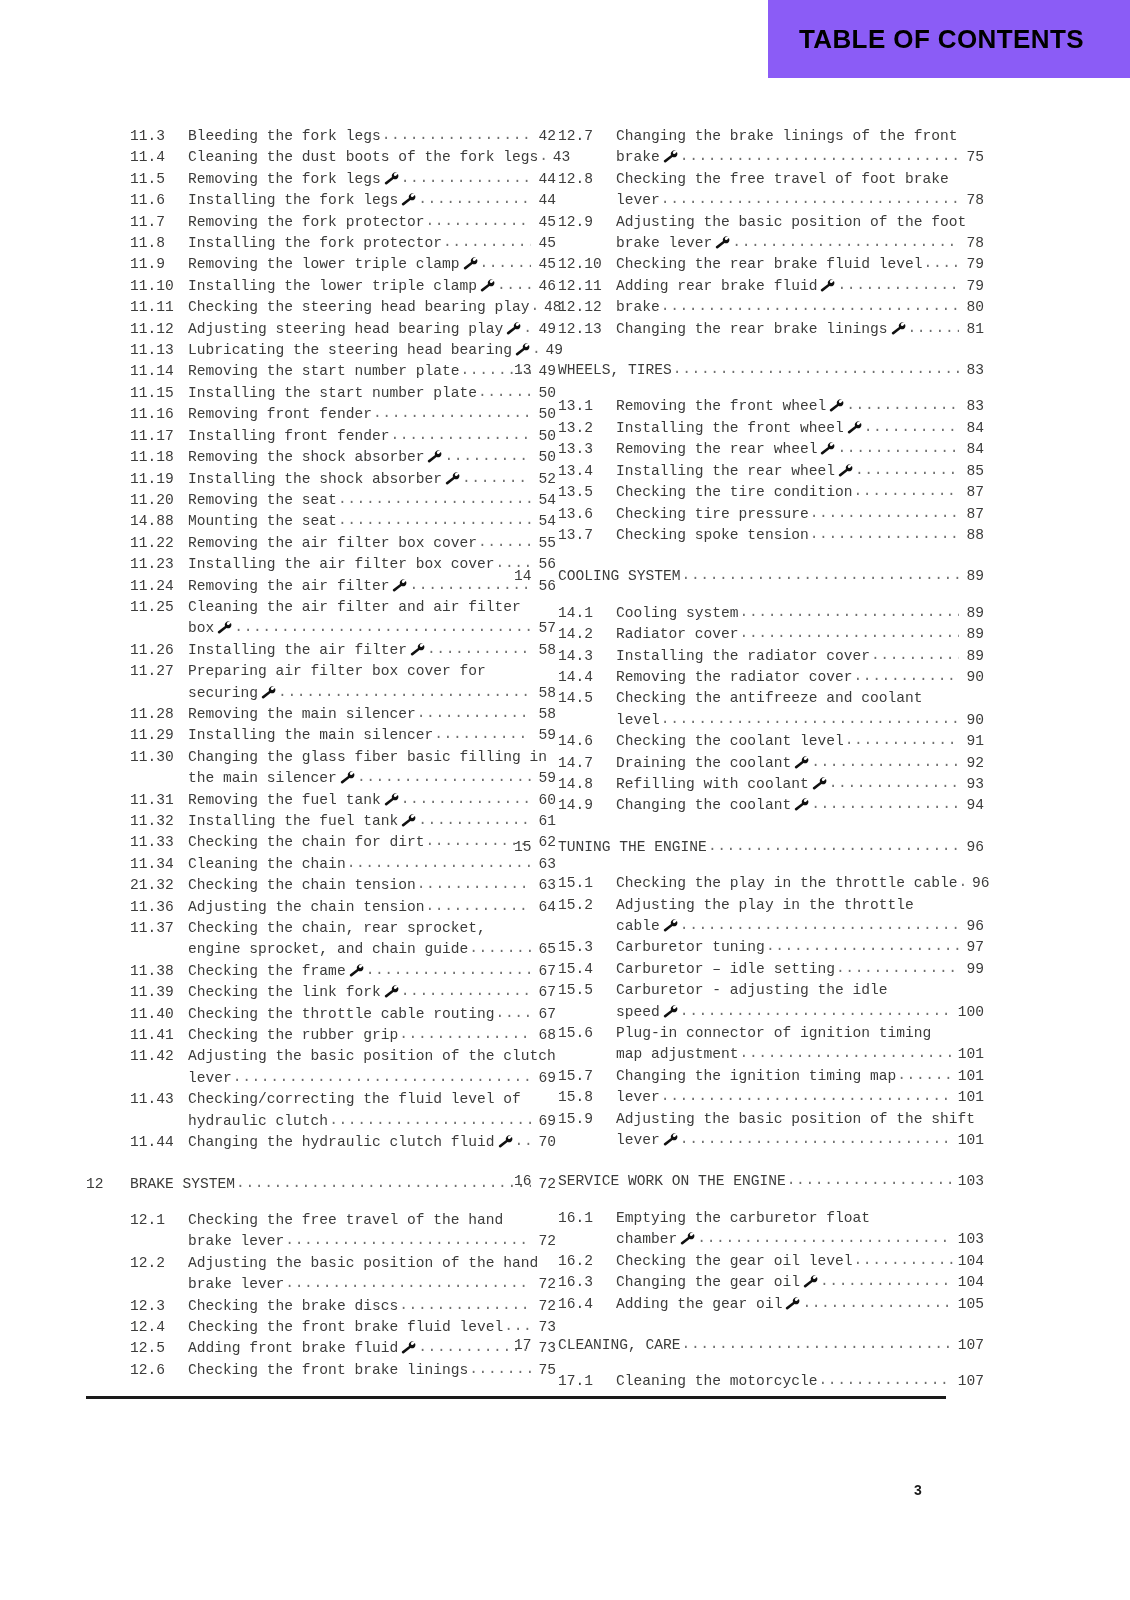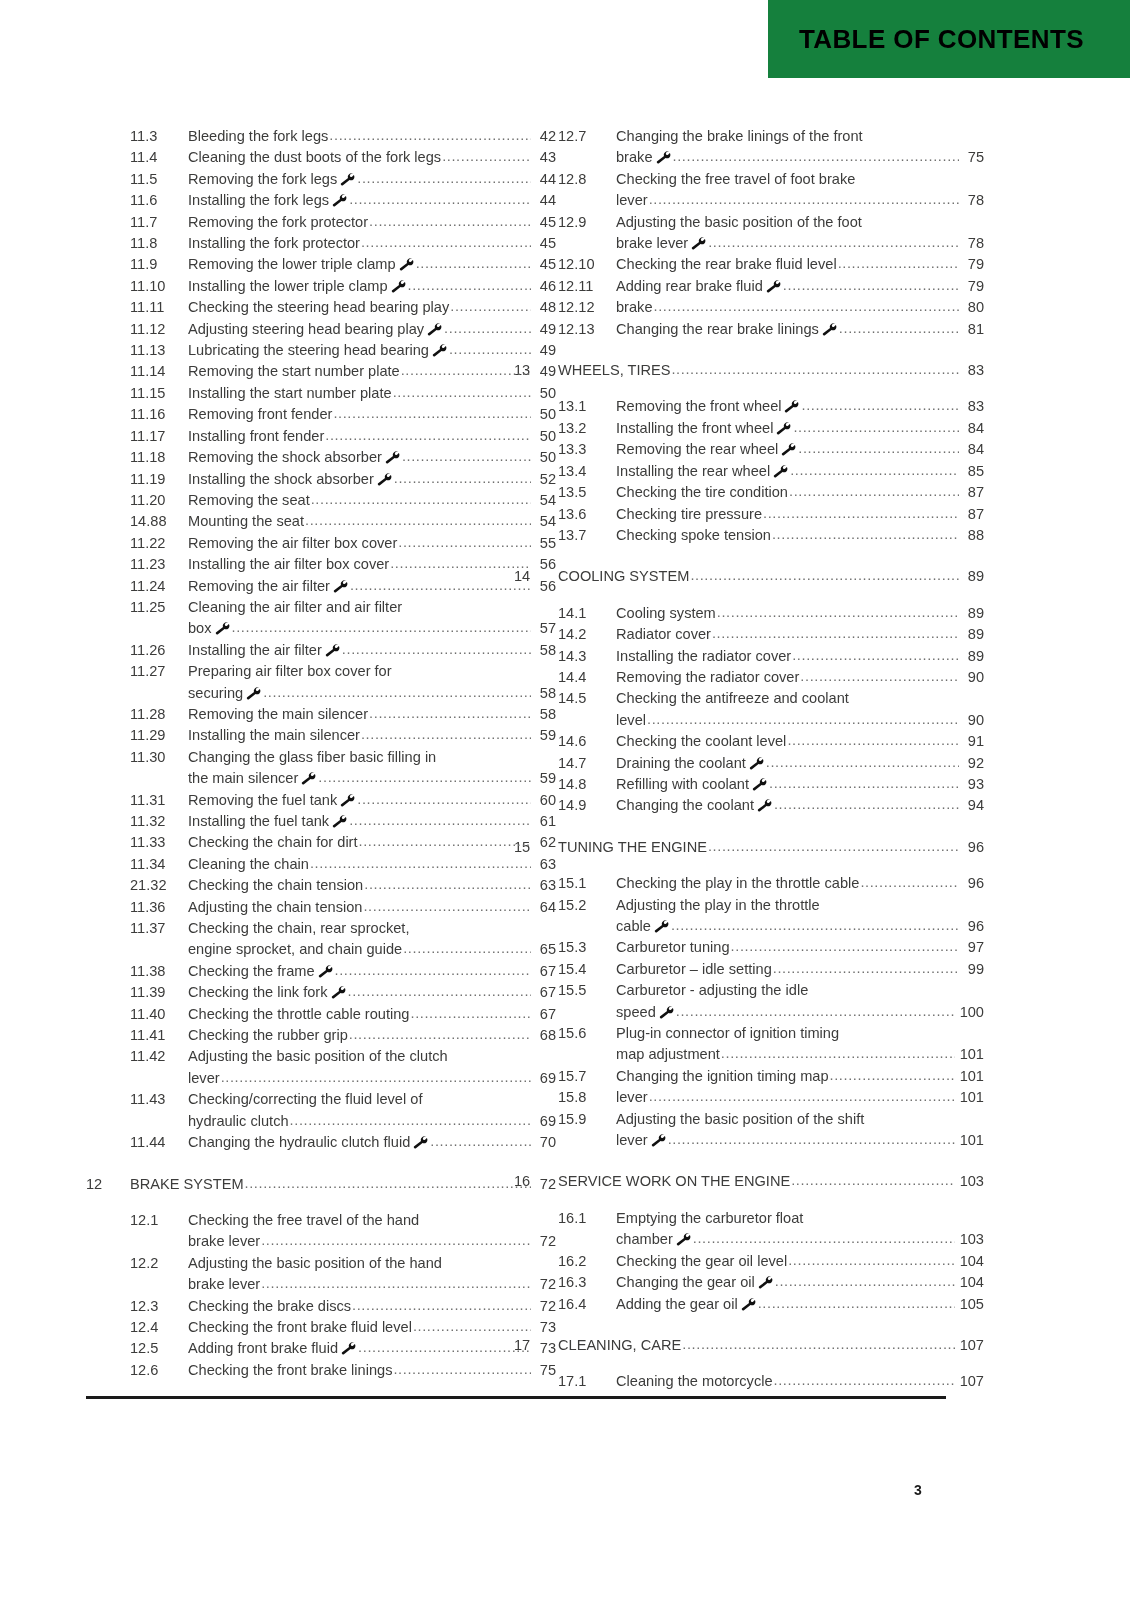--- a/index.html
+++ b/index.html
@@ -17,21 +17,21 @@
     overflow: hidden;
   }
 
   
   #header-banner {
     position: absolute;
     left: 768px;
     top: 0;
     width: 362px;
     height: 78px;
-    background: #15803d;
+    background: #8b5cf6;
     display: flex;
     align-items: center;
     justify-content: flex-end;
     box-sizing: border-box;
     padding-right: 46px;
   }
   #header-banner .title {
     font-size: 26px;
     font-weight: bold;
     letter-spacing: 0.4px;
@@ -39,20 +39,21 @@
     white-space: nowrap;
   }
 
   
   #toc {
     position: absolute;
     left: 0;
     top: 126px;
     width: 1130px;
     display: flex;
+    font-family: Liberation Mono, monospace;
   }
   .toc-column {
     box-sizing: border-box;
     width: 470px;
   }
   #toc-col-left  { margin-left: 86px; }
   #toc-col-right { margin-left: -42px; }
 
   
   .toc-row {

